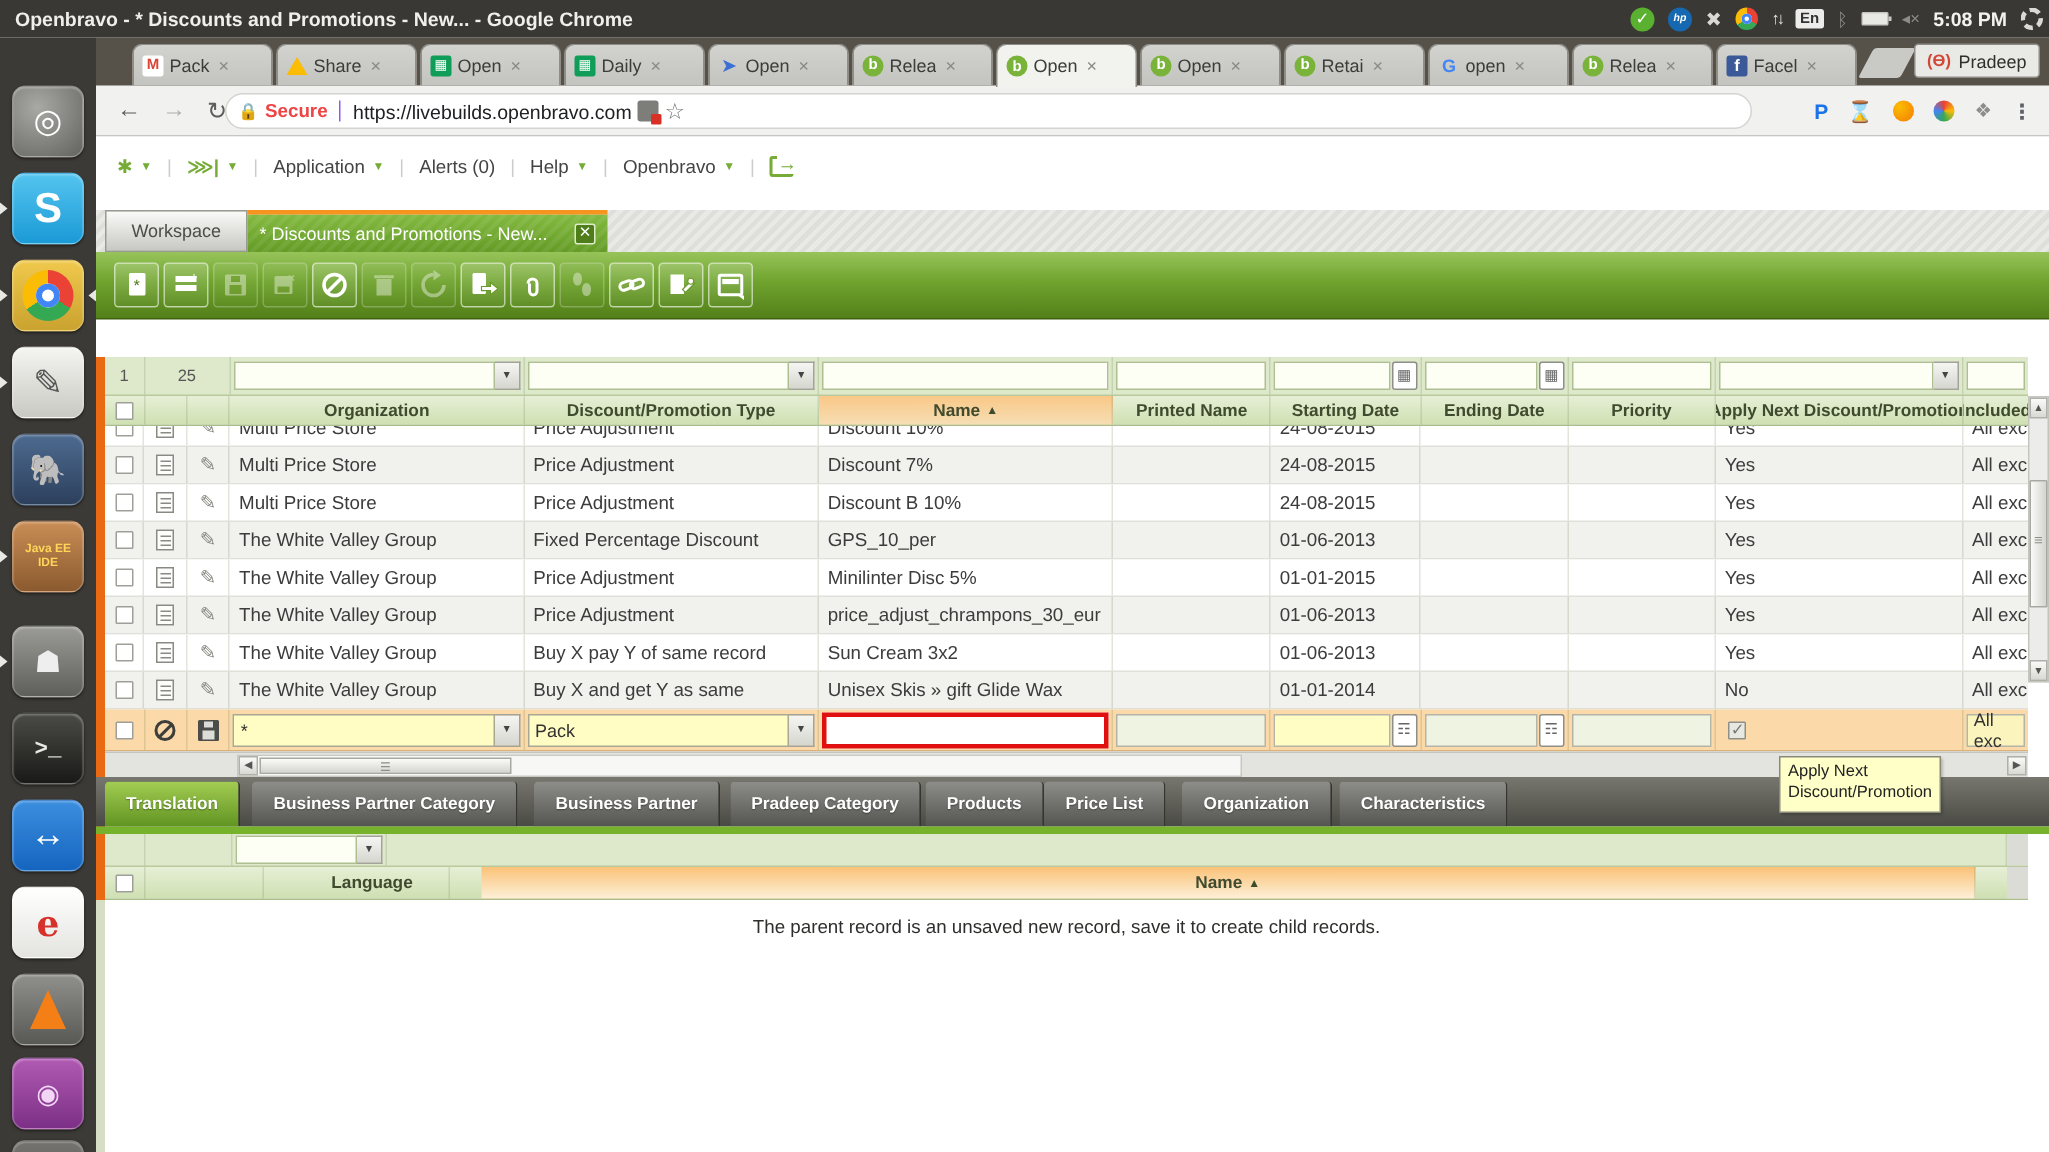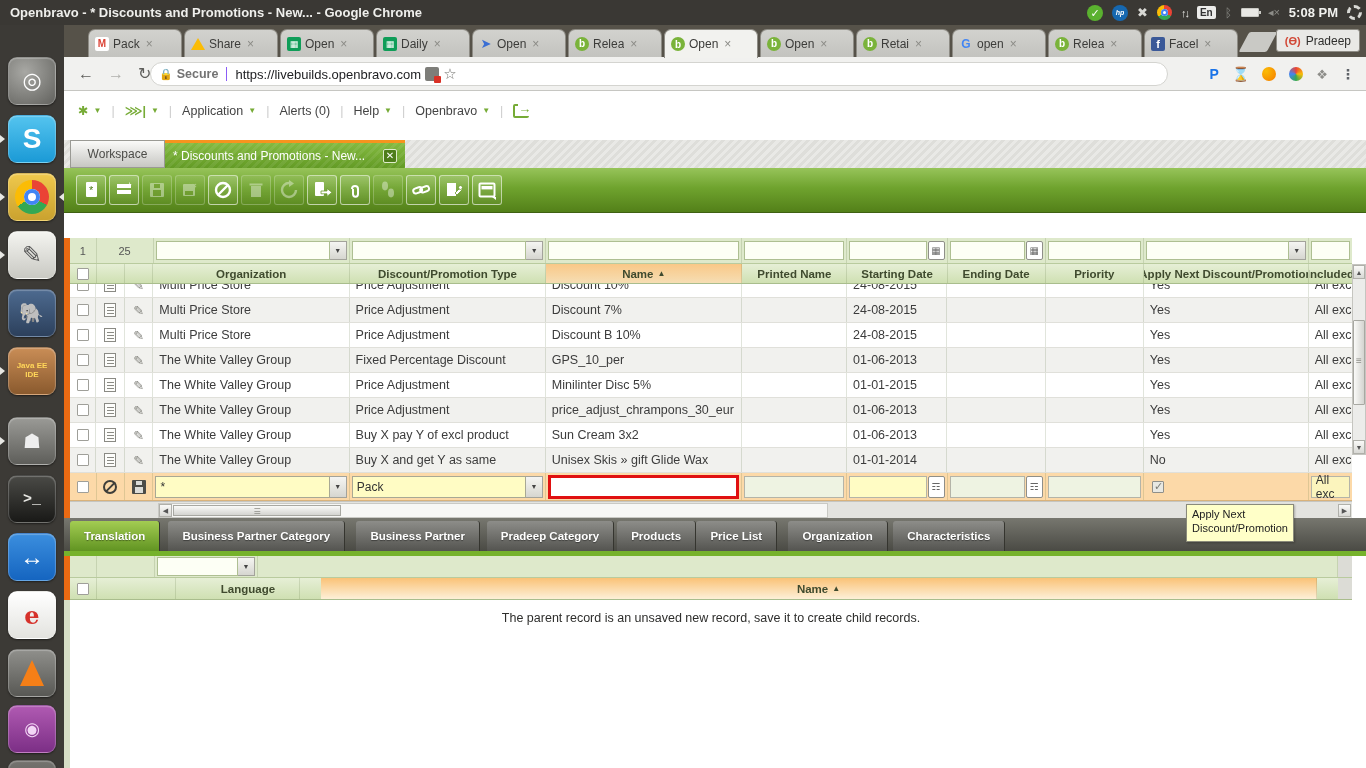--- a/index.html
+++ b/index.html
@@ -72,21 +72,21 @@
     display:flex; align-items:center; padding:0 8px; font-size:12px; color:#2f2f2d; gap:5px; }
   .profile-glyph { color:#d14836; font-weight:bold; font-size:11px; }
 
   .addressbar { position:absolute; left:0; top:32px; width:1302px; height:34px; background:#f1f1ef; border-bottom:1px solid #c6c6c2;
     display:flex; align-items:center; }
   .nav-ic { font-size:16px; color:#5d5d5a; margin-left:14px; }
   .nav-ic.dis { color:#b0b0ac; }
   .urlbox { position:absolute; left:86px; top:5px; width:1018px; height:24px; background:#fff; border:1px solid #d4d4d0; border-radius:13px;
     display:flex; align-items:center; font-size:13px; overflow:hidden; padding:0 8px; }
   .lock { color:#188038; font-size:11px; margin-right:4px; }
-  .secure { color:#737373; font-weight:bold; margin-right:8px; border-right:1px solid #8b5cf6; padding-right:8px; font-size:12.5px;}
+  .secure { color:#ef4444; font-weight:bold; margin-right:8px; border-right:1px solid #8b5cf6; padding-right:8px; font-size:12.5px;}
   .urldomain { color:#202124; white-space:nowrap; }
   .urlpath { color:#80868b; white-space:nowrap; overflow:hidden; flex:1; }
   .url-shield { width:14px; height:14px; background:#7d7d79; border-radius:2px; position:relative; margin:0 4px; flex:0 0 14px;}
   .url-shield::after { content:""; position:absolute; right:-2px; bottom:-2px; width:7px; height:7px; background:#d93025; border-radius:1px; }
   .url-star { color:#757571; font-size:15px; flex:0 0 14px; }
   .extrow { position:absolute; right:10px; top:5px; display:flex; align-items:center; gap:13px; height:24px; }
   .ext { font-size:14px; font-weight:bold; }
   .ext-p { color:#1a73e8; }
   .ext-hg { color:#9a9a96; }
   .ext-orange { width:14px; height:14px; border-radius:50%; background:radial-gradient(circle at 30% 30%, #fbbc05, #f57c00); }
@@ -688,21 +688,21 @@
             <div class="cell c0 icn">
               <span class="cbx"></span>
             </div>
             <div class="cell c1 icn">
               <span class="docic"></span>
             </div>
             <div class="cell c2 icn">
               <span class="pencil">✎</span>
             </div>
             <div class="cell c3">The White Valley Group</div>
-            <div class="cell c4">Buy X pay Y of excl product</div>
+            <div class="cell c4">Buy X pay Y of same record</div>
             <div class="cell c5">Sun Cream 3x2</div>
             <div class="cell c6"></div>
             <div class="cell c7">01-06-2013</div>
             <div class="cell c8"></div>
             <div class="cell c9"></div>
             <div class="cell c10">Yes</div>
             <div class="cell c11">All excl</div>
           </div>
           <div class="grow alt">
             <div class="cell c0 icn">

